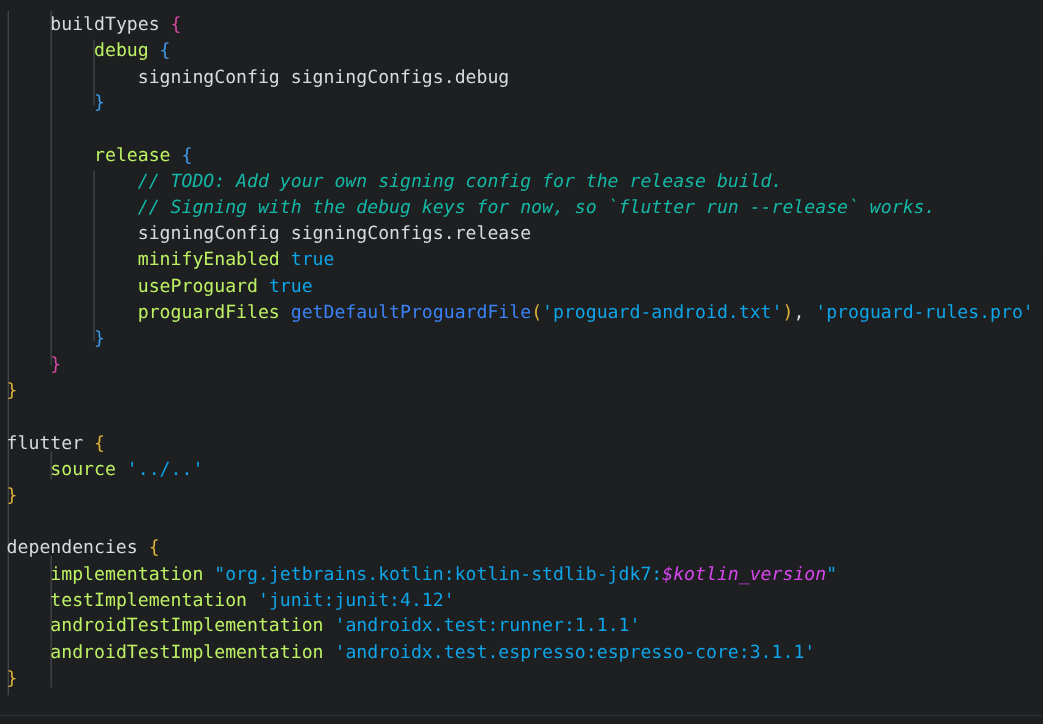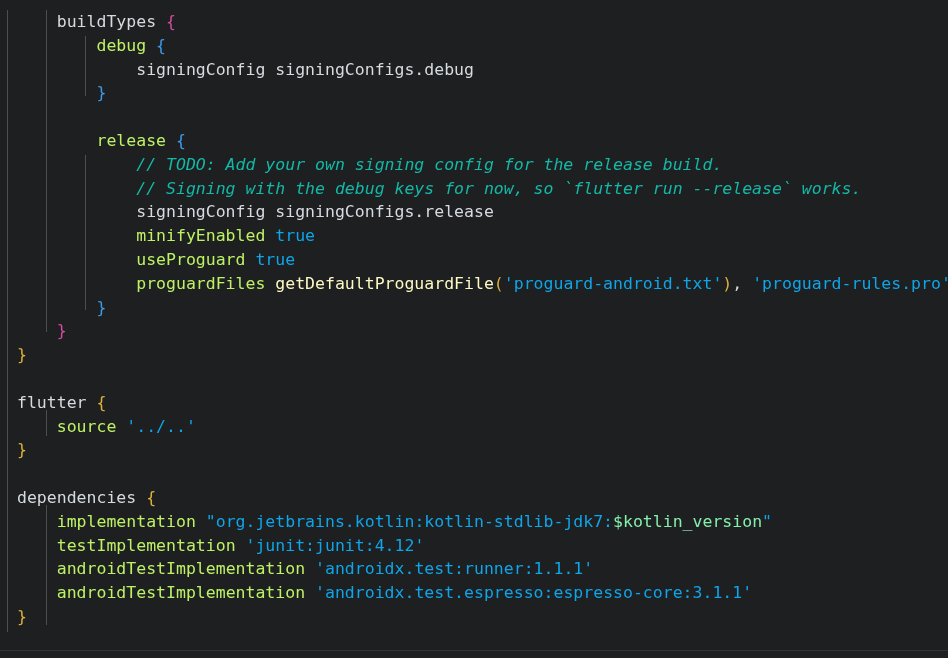--- a/index.html
+++ b/index.html
@@ -46,31 +46,31 @@
     font-family: "DejaVu Sans Mono", "Liberation Mono", monospace;
     font-size: 16.5px;
     line-height: 23.8px;
     letter-spacing: 0px;
     white-space: pre;
     color: #d8dee4;
   }
   .line {
     height: 23.8px;
     white-space: pre;
-    padding-left: 17px;
+    padding-left: 6px;
   }
 
   
   .pln { color: #d6dbe0; }          
   .prop{ color: #bef264; }          
   .key { color: #0ea5e9; }          
   .str { color: #0ea5e9; }          
   .cmt { color: #14b8a6; font-style: italic; }          
-  .var { color: #86efac; }          
-  .fn  { color: #fef9c3; }          
+  .var { color: #d946ef; font-style: italic; }          
+  .fn  { color: #3b82f6; }          
 
   
   .b1  { color: #dbb13b; }          
   .b2  { color: #d44aa0; }          
   .b3  { color: #3d9ae8; }          
   .paren { color: #dbb13b; }        
 
   
   #bottom-divider {
     position: absolute;

